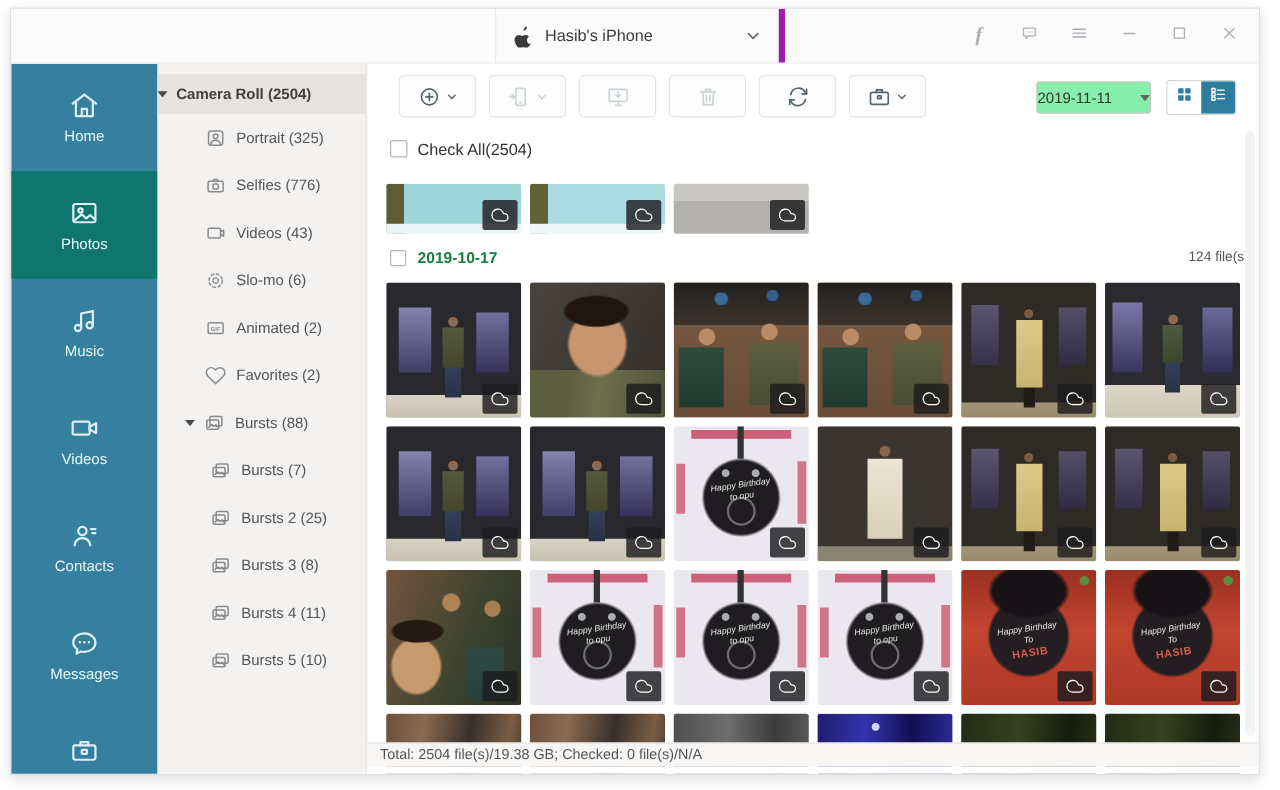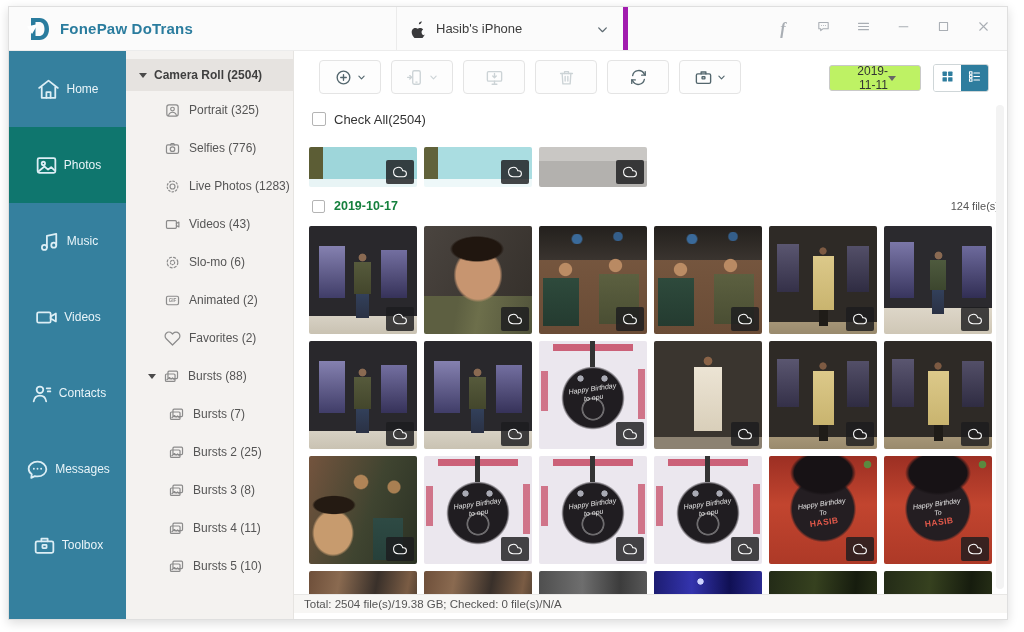--- a/index.html
+++ b/index.html
@@ -22,49 +22,49 @@
   .win-controls { margin-left:auto; margin-right:16px; display:flex; align-items:center; gap:24px; }
   .win-btn { width:16px; height:16px; display:flex; align-items:center; justify-content:center; color:#a9aeb4; cursor:pointer; }
   .win-btn svg { width:15px; height:15px; }
   .win-btn .fb { font-family:"Liberation Serif", serif; font-size:16px; font-style:italic; font-weight:bold; line-height:1; }
 
   
   .body-row { display:flex; height:570px; }
 
   
   .sidebar { width:117px; background:#35809e; flex-shrink:0; }
-  .side-item { height:76px; display:flex; flex-direction:row; align-items:center; justify-content:center; gap:5px; cursor:pointer; }
+  .side-item { height:86px; display:flex; flex-direction:column; align-items:center; justify-content:center; gap:5px; cursor:pointer; }
   .side-item.active { background:#0f766e; }
   .side-item .icon { width:25px; height:25px; color:#ddeef5; }
   .side-item .icon svg { width:25px; height:25px; }
   .side-label { font-size:12px; color:#e9f4f9; }
 
   
   .albums { width:168px; background:#f4f2f0; border-right:1px solid #e6e4e1; flex-shrink:0; padding-top:8px; }
   .album-row { height:38px; display:flex; align-items:center; font-size:12px; color:#555; cursor:pointer; }
-  .album-row.root { height:32px; background:#e6e3e0; font-weight:bold; color:#3f3f3f; padding-left:13px; }
+  .album-row.root { height:32px; background:#e6e3e0; font-weight:bold; color:#3f3f3f; }
   .album-row.lvl1 { padding-left:38px; }
   .album-row.lvl1.expandable { padding-left:22px; }
   .album-row.lvl2 { padding-left:42px; }
   .tri { width:0; height:0; border-left:4px solid transparent; border-right:4px solid transparent; border-top:5px solid #4a4a4a; margin-right:7px; flex-shrink:0; }
   .album-row .icon { width:17px; height:17px; color:#8b8b8b; margin-right:8px; flex-shrink:0; }
   .album-row .icon svg { width:17px; height:17px; display:block; }
 
   
   .main { flex:1; position:relative; background:#fff; overflow:hidden; }
 
   .toolbar { display:flex; gap:10px; padding:9px 0 9px 25px; }
   .tb-btn { width:62px; height:34px; border:1px solid #e4e4e4; border-radius:4px; background:#fdfdfd;
     display:flex; align-items:center; justify-content:center; gap:4px; cursor:pointer; color:#53666d; }
   .tb-btn.disabled { color:#ccd3d6; cursor:default; }
   .tb-btn .icon svg { width:19px; height:19px; display:block; }
   .tb-btn .dd svg { width:9px; height:9px; display:block; }
   .toolbar-right { position:absolute; right:18px; top:13px; display:flex; align-items:center; gap:12px; }
-  .date-select { width:92px; height:26px; border:1px solid #c9c9c9; border-radius:3px; background:#bef264;
-    display:flex; align-items:center; padding:0 24px; font-size:12px; color:#333; cursor:pointer;text-align:right; }
+  .date-select { width:92px; height:26px; border:1px solid #c9c9c9; border-radius:3px; background:#86efac;
+    display:flex; align-items:center; padding:0 0; font-size:12px; color:#333; cursor:pointer; }
   .date-select .tri { margin-left:auto; margin-right:0; border-top-color:#666; }
   .view-toggle { display:flex; border:1px solid #cfd6d8; border-radius:3px; overflow:hidden; }
   .vt-btn { width:27px; height:26px; display:flex; align-items:center; justify-content:center; background:#fff; color:#2e7d9e; cursor:pointer; }
   .vt-btn.active { background:#2e7d9e; color:#fff; }
   .vt-btn svg { width:15px; height:15px; }
 
   .check-all { display:flex; align-items:center; gap:8px; margin:6px 0 0 18px; height:20px; }
   .checkbox { width:14px; height:14px; border:1px solid #b4b4b4; border-radius:2px; background:#fff; flex-shrink:0; cursor:pointer; }
   .check-all-label { font-size:13px; color:#333; }
 
@@ -187,29 +187,20 @@
     linear-gradient(90deg,#1d1d72,#3434ae 35%,#101054 70%,#2a2a90);
     background-size:9px 9px,108px 108px; background-position:42px 6px,0 0; }
   .ph-strip-green { background:linear-gradient(95deg,#232b17,#36411f 40%,#161c0e 75%,#2a3318); }
 </style>
 </head>
 <body>
 
 <div class="app-window">
 
   <div class="header">
-    <div class="brand">
-      <span class="logo-mark">
-        <svg viewBox="0 0 26 26">
-            <path d="M6 2h8.5c5.5 0 9.5 4.2 9.5 11s-4 11-9.5 11H6V2z M10.5 6v14h3.6c3.2 0 5.4-2.6 5.4-7s-2.2-7-5.4-7h-3.6z" fill="currentColor" fill-rule="evenodd"></path>
-            <path d="M2 10.5 13 8l-6 10z" fill="#fff"></path>
-          </svg>
-      </span>
-      <span class="brand-name">FonePaw DoTrans</span>
-    </div>
 
     <div class="device-select">
       <span class="apple">
         <svg viewBox="0 0 22 26">
             <path fill="#3a3a3c" d="M14.7 1.6c.1 1.1-.3 2.2-1 3-.7.8-1.8 1.5-2.9 1.4-.1-1 .4-2.1 1-2.8.7-.8 1.9-1.4 2.9-1.6zM18.9 20c-.5 1.1-1 2.1-1.8 3.1-1 1.3-2 2.7-3.4 2.7-1.3 0-1.8-.9-3.4-.9s-2.2.9-3.4.9c-1.4 0-2.5-1.5-3.5-2.8C1.2 20.2 0 16.1 1.8 13.3c.9-1.4 2.5-2.3 4.1-2.3 1.3 0 2.5.9 3.3.9.8 0 2.2-1 3.8-.9.7 0 2.5.2 3.7 2-.1.1-2.2 1.3-2.2 3.9 0 3.1 2.7 4.1 2.4 4.1z"></path>
           </svg>
       </span>
       <span class="device-name">Hasib's iPhone</span>
       <span class="chev">
         <svg viewBox="0 0 24 24" fill="none" stroke="currentColor" stroke-width="2.4" stroke-linecap="round" stroke-linejoin="round">
@@ -334,29 +325,20 @@
               <rect x="3.5" y="7" width="17" height="12" rx="2"></rect>
               <path d="M9 7l1.2-2h3.6L15 7"></path>
               <circle cx="12" cy="13" r="3.2"></circle>
             </svg>
           </span>
           <span>Selfies (776)</span>
         </div>
         <div class="album-row lvl1">
           <span class="icon">
             <svg viewBox="0 0 24 24" fill="none" stroke="currentColor" stroke-width="1.7" stroke-linecap="round" stroke-linejoin="round">
-              <circle cx="12" cy="12" r="3.5"></circle>
-              <circle cx="12" cy="12" r="7.5" stroke-dasharray="2.2 2.8"></circle>
-            </svg>
-          </span>
-          <span>Live Photos (1283)</span>
-        </div>
-        <div class="album-row lvl1">
-          <span class="icon">
-            <svg viewBox="0 0 24 24" fill="none" stroke="currentColor" stroke-width="1.7" stroke-linecap="round" stroke-linejoin="round">
               <rect x="3.5" y="6.5" width="14" height="11" rx="1.5"></rect>
               <path d="M17.5 10.5 21 8.5v7l-3.5-2"></path>
             </svg>
           </span>
           <span>Videos (43)</span>
         </div>
         <div class="album-row lvl1">
           <span class="icon">
             <svg viewBox="0 0 24 24" fill="none" stroke="currentColor" stroke-width="1.7" stroke-linecap="round" stroke-linejoin="round">
               <circle cx="12" cy="12" r="7.5" stroke-dasharray="3 3"></circle>

